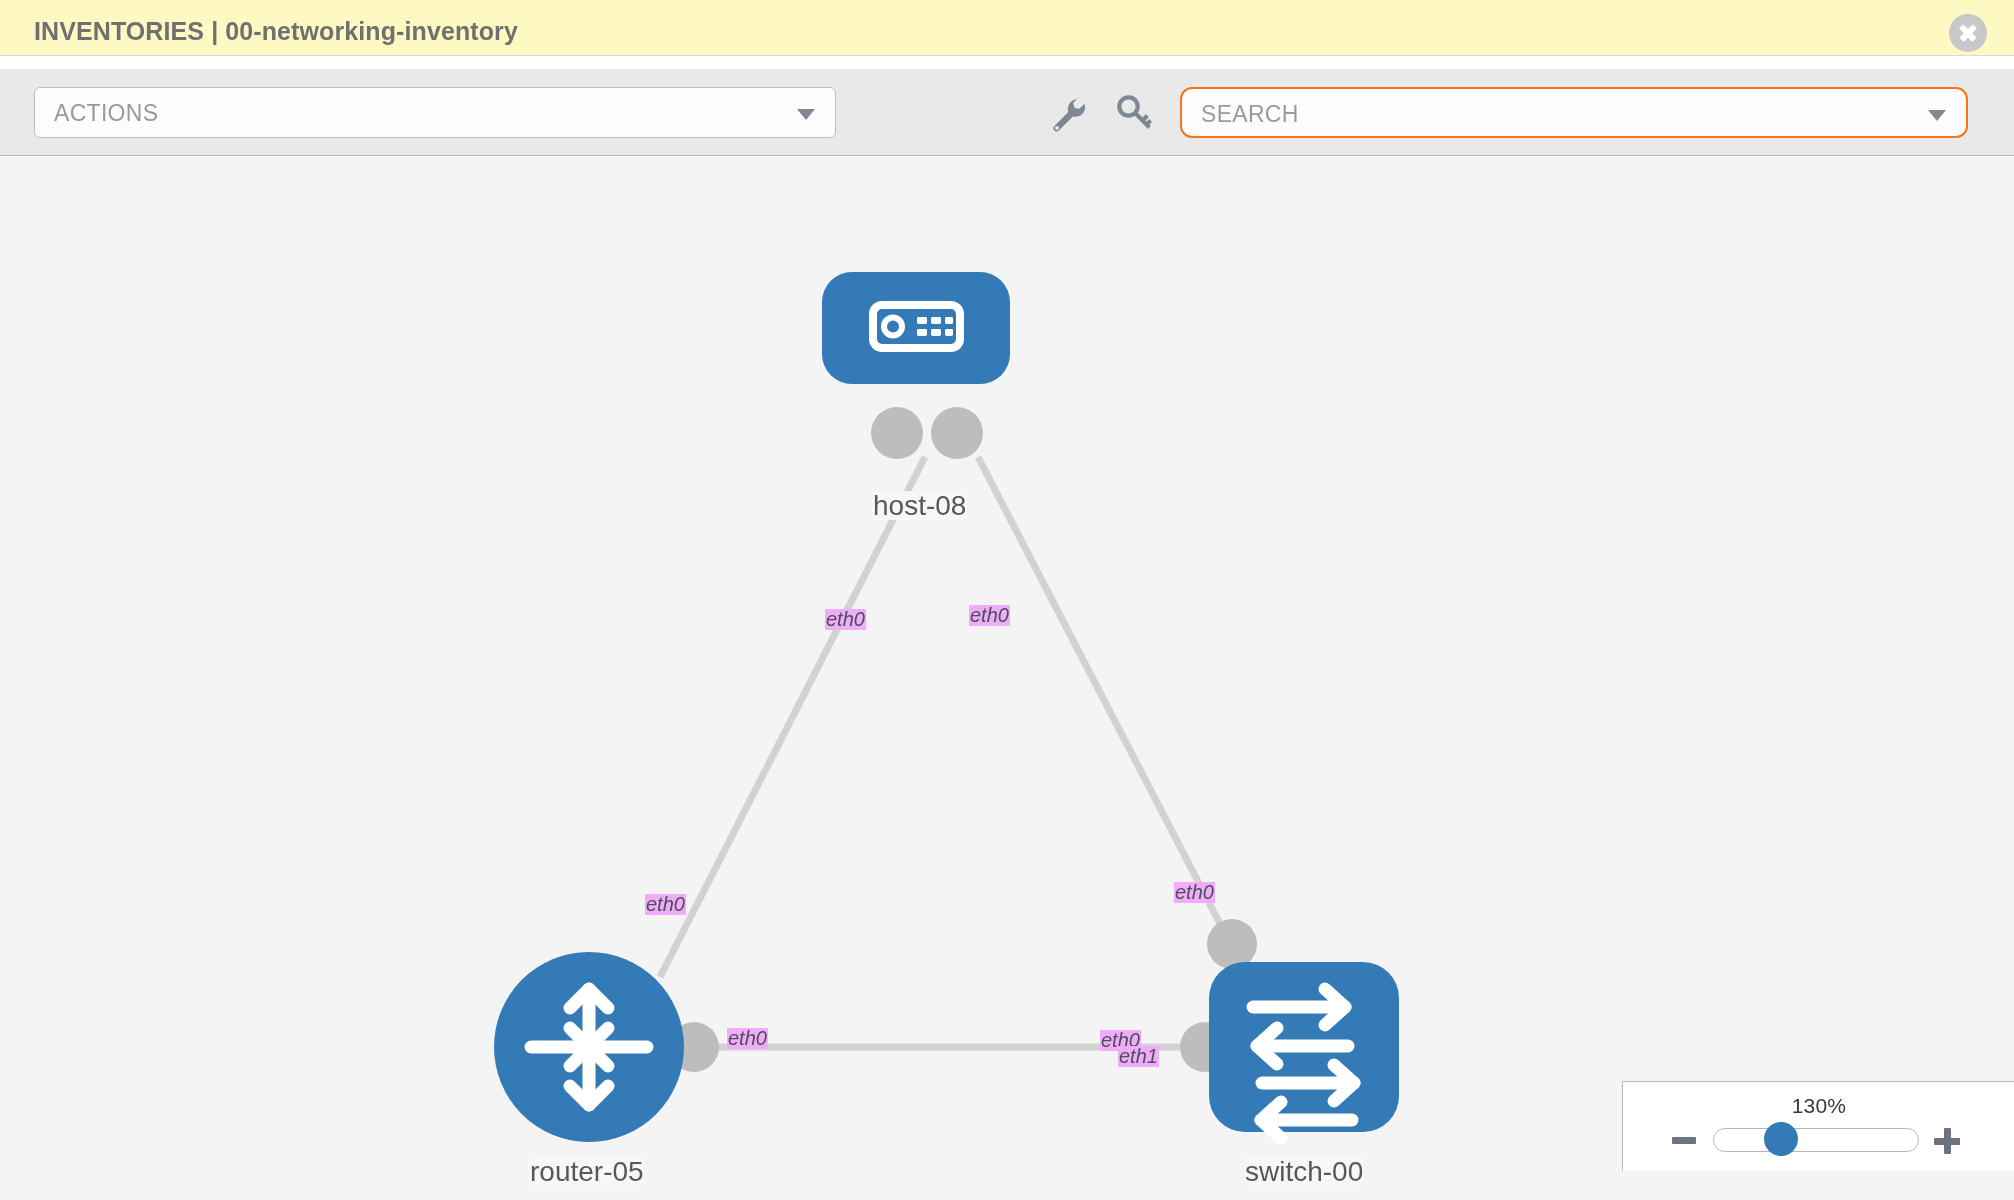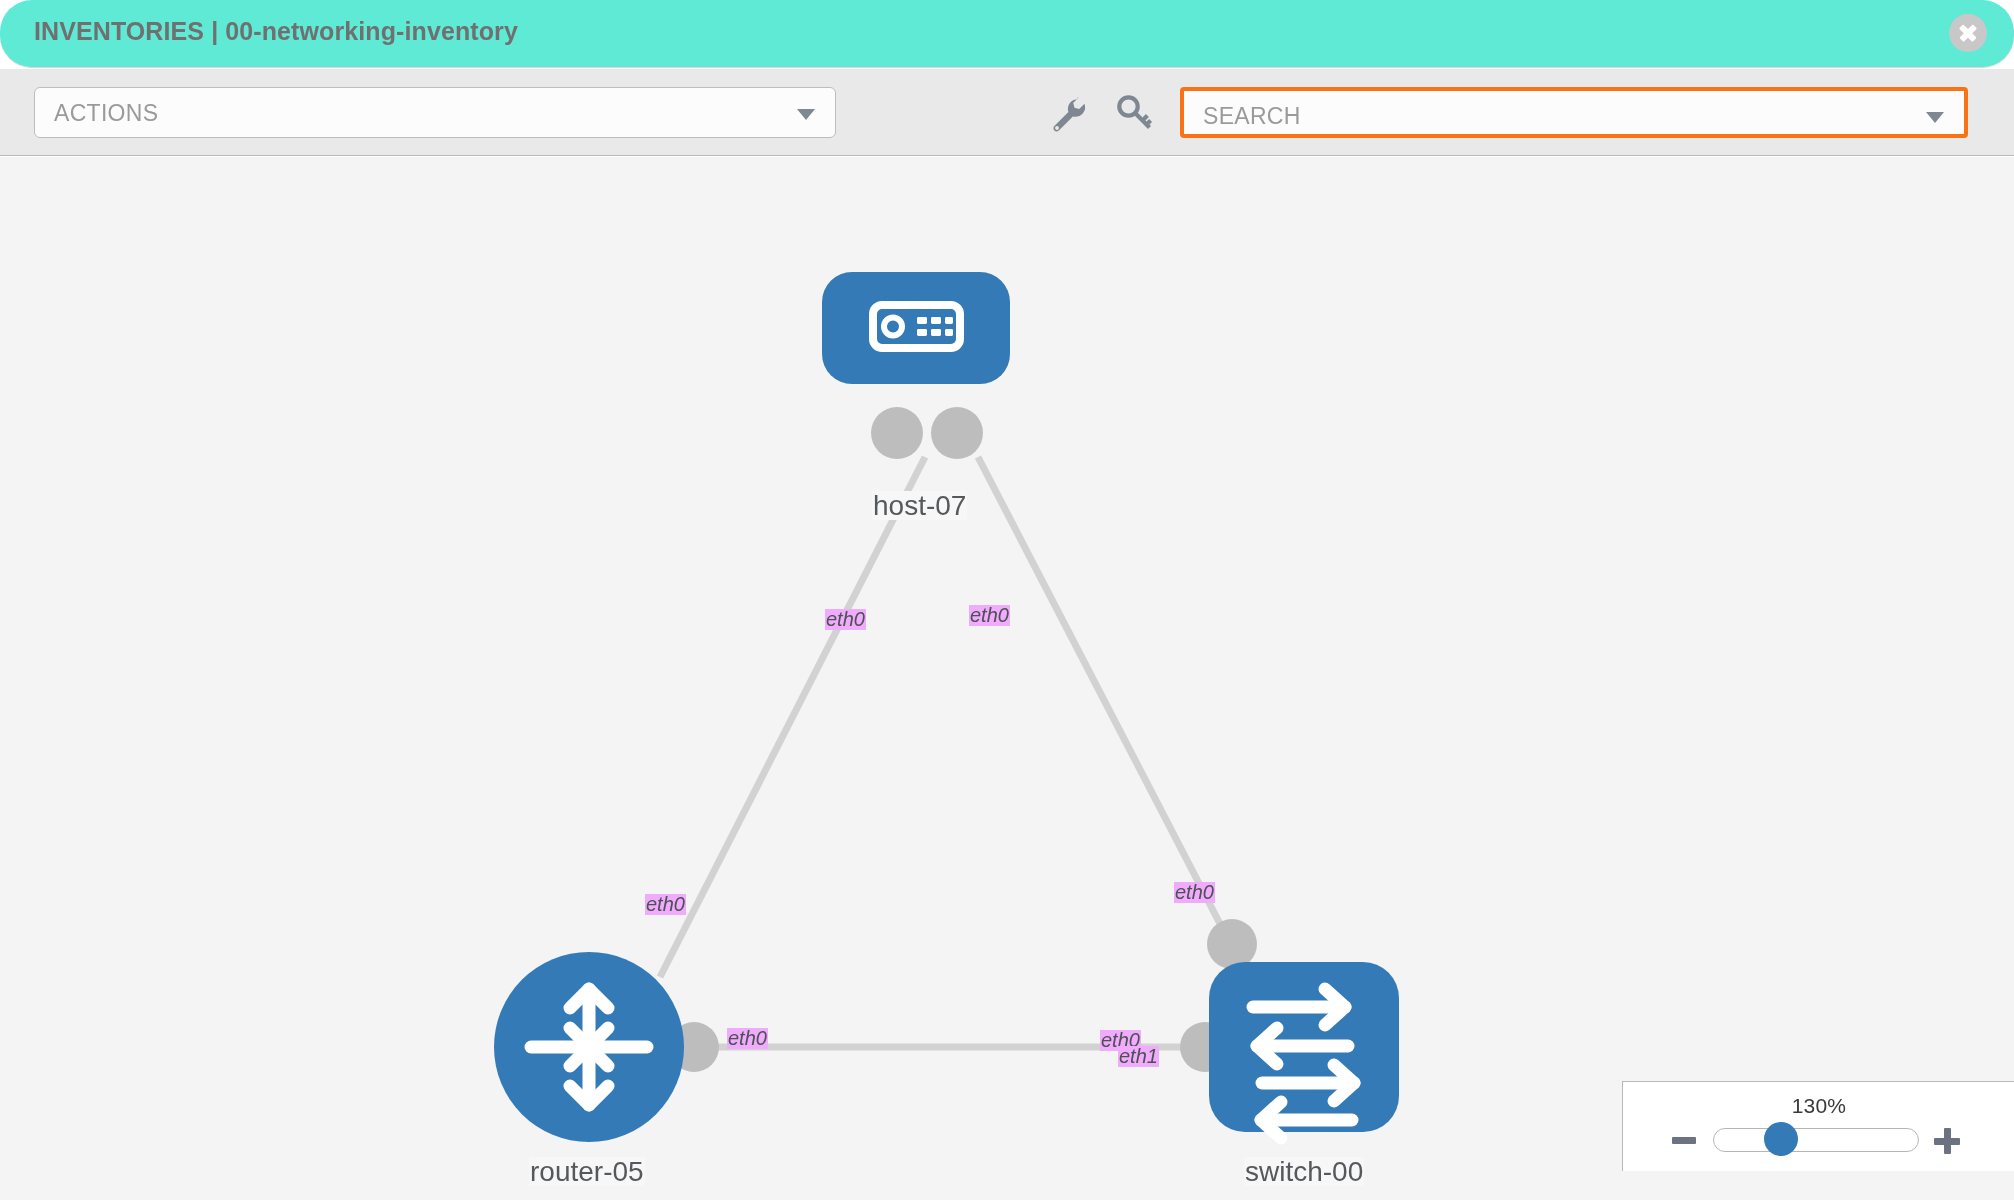--- a/index.html
+++ b/index.html
@@ -17,24 +17,23 @@
     width: 2014px;
     height: 1200px;
     background: #ffffff;
   }
 
   
   .header {
     position: absolute;
     top: 0; left: 0;
     width: 2014px;
-    height: 68px;
-    background: #5eead4;
+    height: 56px;
+    background: #fef9c3;
     border-bottom: 1px solid #d7d7d7;
-    border-radius: 32px;
   }
   .header-title {
     position: absolute;
     left: 34px;
     top: 17px;
     font-size: 25px;
     font-weight: bold;
     color: #707070;
     letter-spacing: 0.1px;
     white-space: nowrap;
@@ -112,22 +111,22 @@
   .tool-icon.wrench { left: 1047px; }
   .tool-icon.key    { left: 1115px; }
 
   .search-box {
     position: absolute;
     left: 1180px;
     top: 18px;
     width: 788px;
     height: 51px;
     background: #fcfcfc;
-    border: 4px solid #f97316;
-    border-radius: 4px;
+    border: 2px solid #f97316;
+    border-radius: 12px;
     cursor: text;
   }
   .search-box .sel-label {
     position: absolute;
     left: 19px;
     top: 12px;
     font-size: 23px;
     color: #9a9a9a;
     letter-spacing: 0.3px;
   }
@@ -345,21 +344,21 @@
 
           <line x1="1262" y1="926" x2="1354" y2="926"></line>
           <polyline points="1334,908 1354,926 1334,944"></polyline>
 
           <line x1="1352" y1="963" x2="1261" y2="963"></line>
           <polyline points="1281,945 1261,963 1281,981"></polyline>
         </g>
       </g>
     </svg>
 
-    <div class="node-label" style="left:872px; top:334px;">host-07</div>
+    <div class="node-label" style="left:872px; top:334px;">host-08</div>
 
     <div class="node-label" style="left:529px; top:1000px;">router-05</div>
 
     <div class="node-label" style="left:1244px; top:1000px;">switch-00</div>
 
     <div class="iface-label" style="left:825px; top:452px;">eth0</div>
 
     <div class="iface-label" style="left:969px; top:448px;">eth0</div>
 
     <div class="iface-label" style="left:645px; top:737px;">eth0</div>

